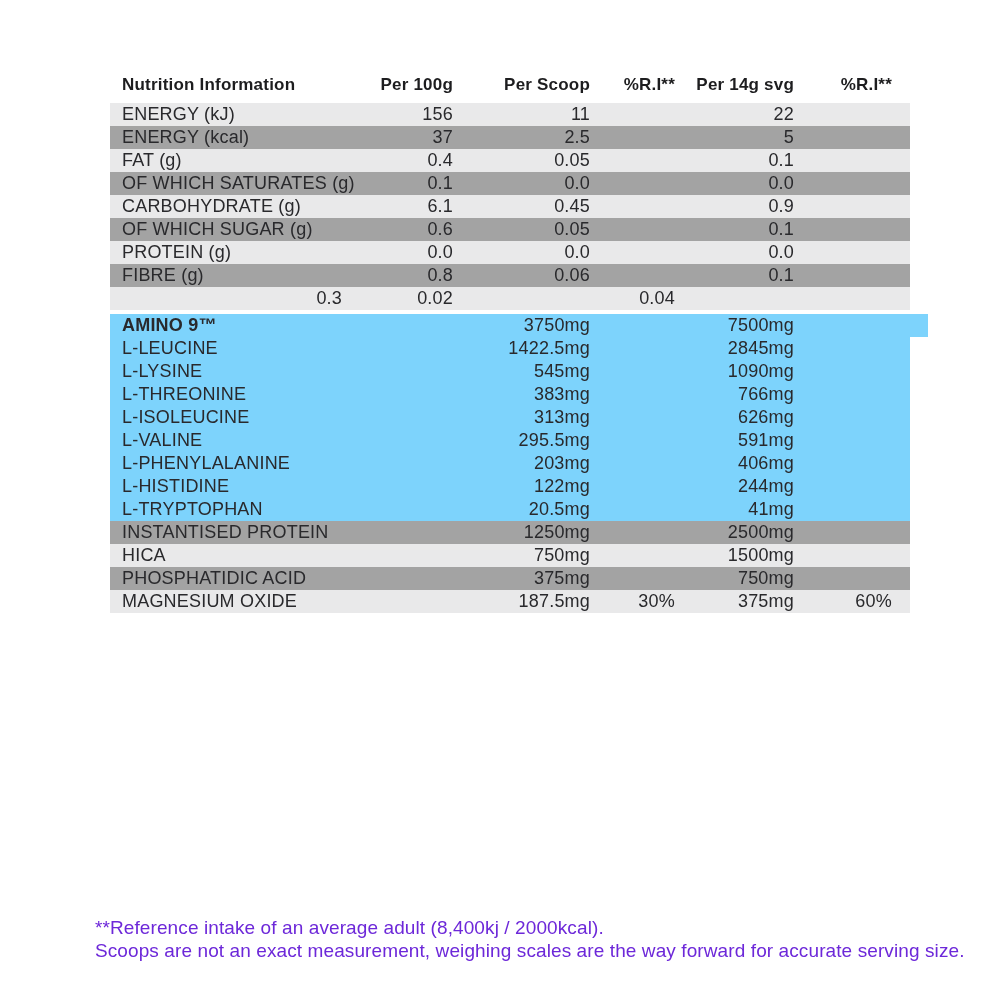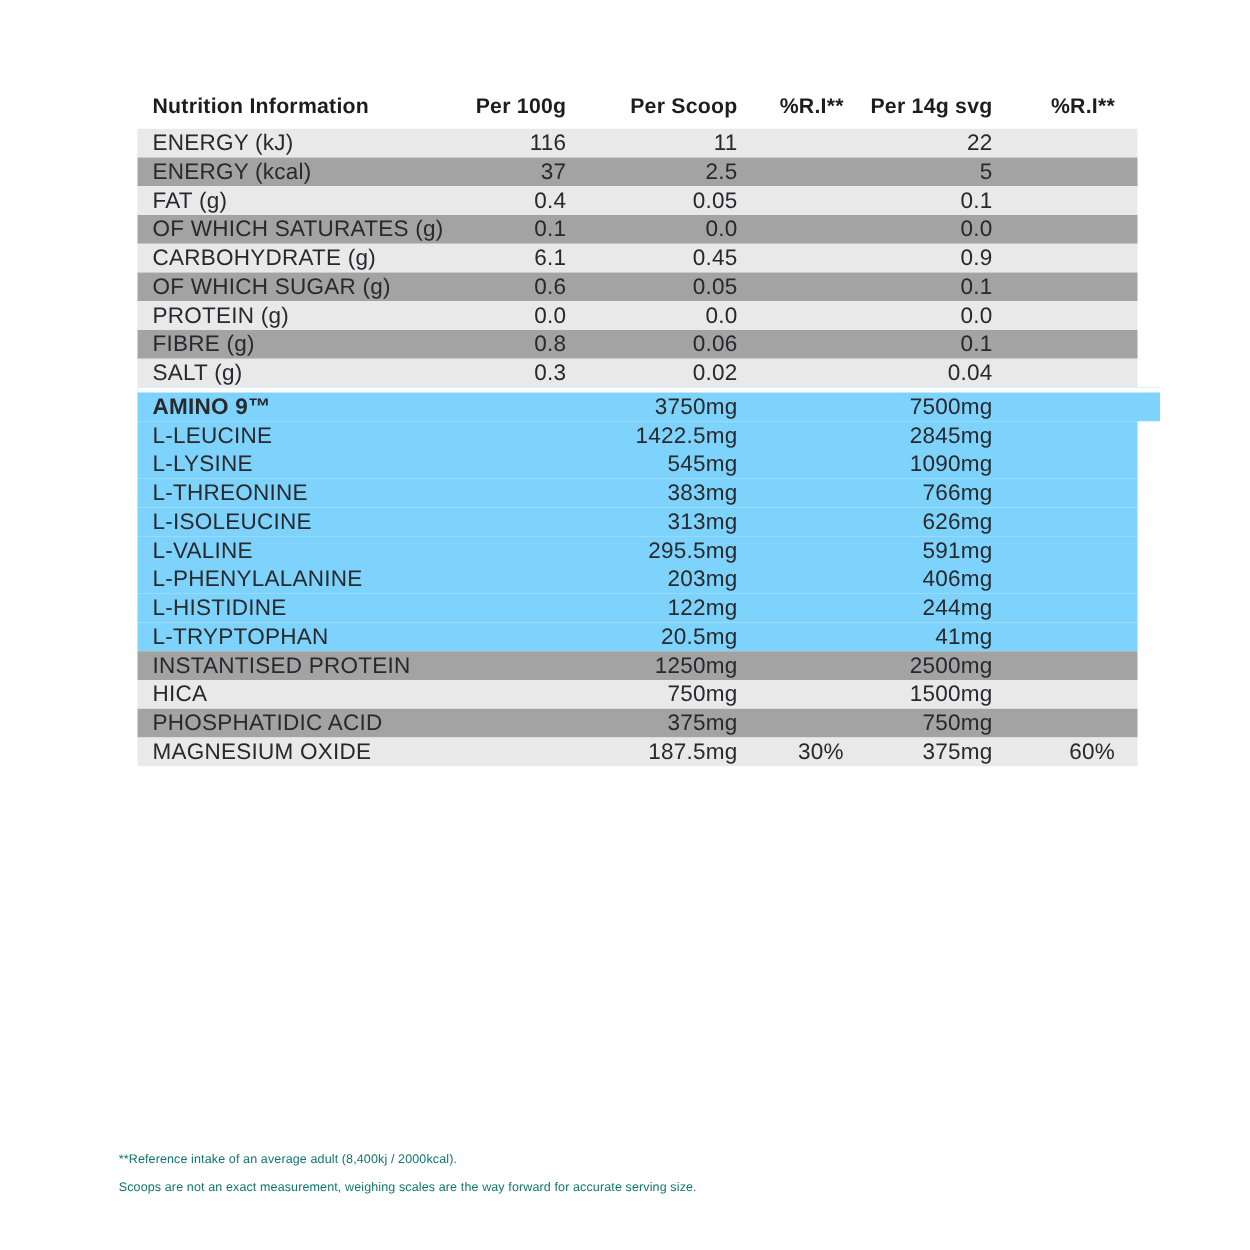--- a/index.html
+++ b/index.html
@@ -48,43 +48,43 @@
   .c2, .c3, .c4, .c5, .c6 { text-align: right; }
   .row-gray  { background: #e9e9ea; }
   .row-blue  { background: #7dd3fc; }
   .row-white { background: #a3a3a3; }
   .amino-start { border-top: 4px solid #ffffff; box-sizing: content-box; }
   .bold-label .c1 { font-weight: bold; }
   .footnotes {
     position: absolute;
     left: 95px;
     top: 916px;
-    font-size: 10px;
-    color: #0f766e;
+    font-size: 19px;
+    color: #6d28d9;
     line-height: 23px;
     letter-spacing: 0.1px;
     white-space: nowrap;
   }
 </style>
 </head>
 <body>
 
 <div class="nutrition-table">
   <div class="t-row t-header">
     <div class="cell c1">Nutrition Information</div>
     <div class="cell c2">Per 100g</div>
     <div class="cell c3">Per Scoop</div>
     <div class="cell c4">%R.I**</div>
     <div class="cell c5">Per 14g svg</div>
     <div class="cell c6">%R.I**</div>
   </div>
   <div id="table-body">
       <div class="t-row row-gray">
         <div class="cell c1">ENERGY (kJ)</div>
-        <div class="cell c2">116</div>
+        <div class="cell c2">156</div>
         <div class="cell c3">11</div>
         <div class="cell c4"></div>
         <div class="cell c5">22</div>
         <div class="cell c6"></div>
       </div>
       <div class="t-row row-white">
         <div class="cell c1">ENERGY (kcal)</div>
         <div class="cell c2">37</div>
         <div class="cell c3">2.5</div>
         <div class="cell c4"></div>
@@ -133,21 +133,20 @@
       </div>
       <div class="t-row row-white">
         <div class="cell c1">FIBRE (g)</div>
         <div class="cell c2">0.8</div>
         <div class="cell c3">0.06</div>
         <div class="cell c4"></div>
         <div class="cell c5">0.1</div>
         <div class="cell c6"></div>
       </div>
       <div class="t-row row-gray">
-        <div class="cell c1">SALT (g)</div>
         <div class="cell c2">0.3</div>
         <div class="cell c3">0.02</div>
         <div class="cell c4"></div>
         <div class="cell c5">0.04</div>
         <div class="cell c6"></div>
       </div>
       <div class="t-row row-blue bold-label amino-start">
         <div class="cell c1">AMINO 9™</div>
         <div class="cell c2"></div>
         <div class="cell c3">3750mg</div>

